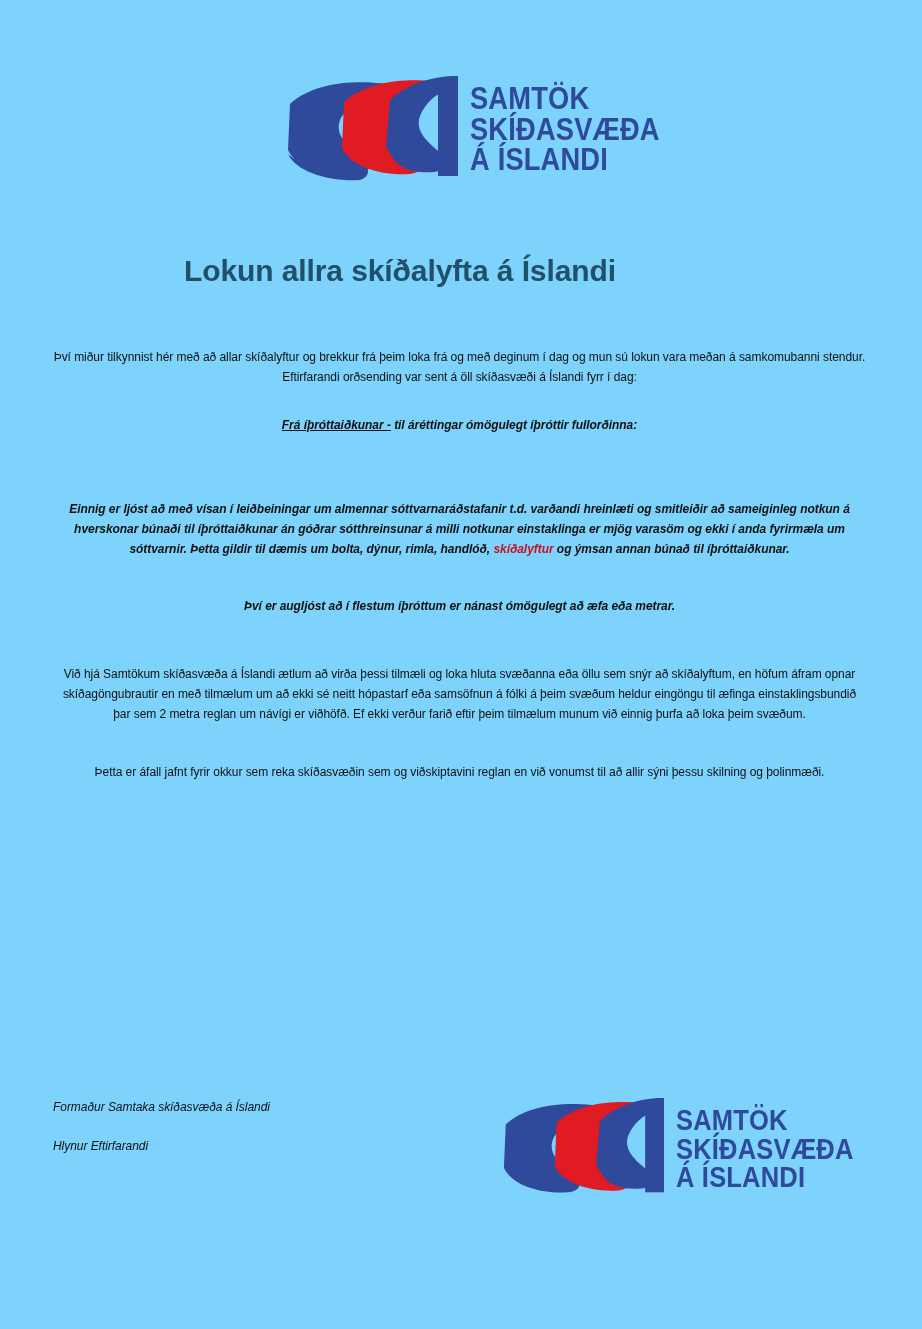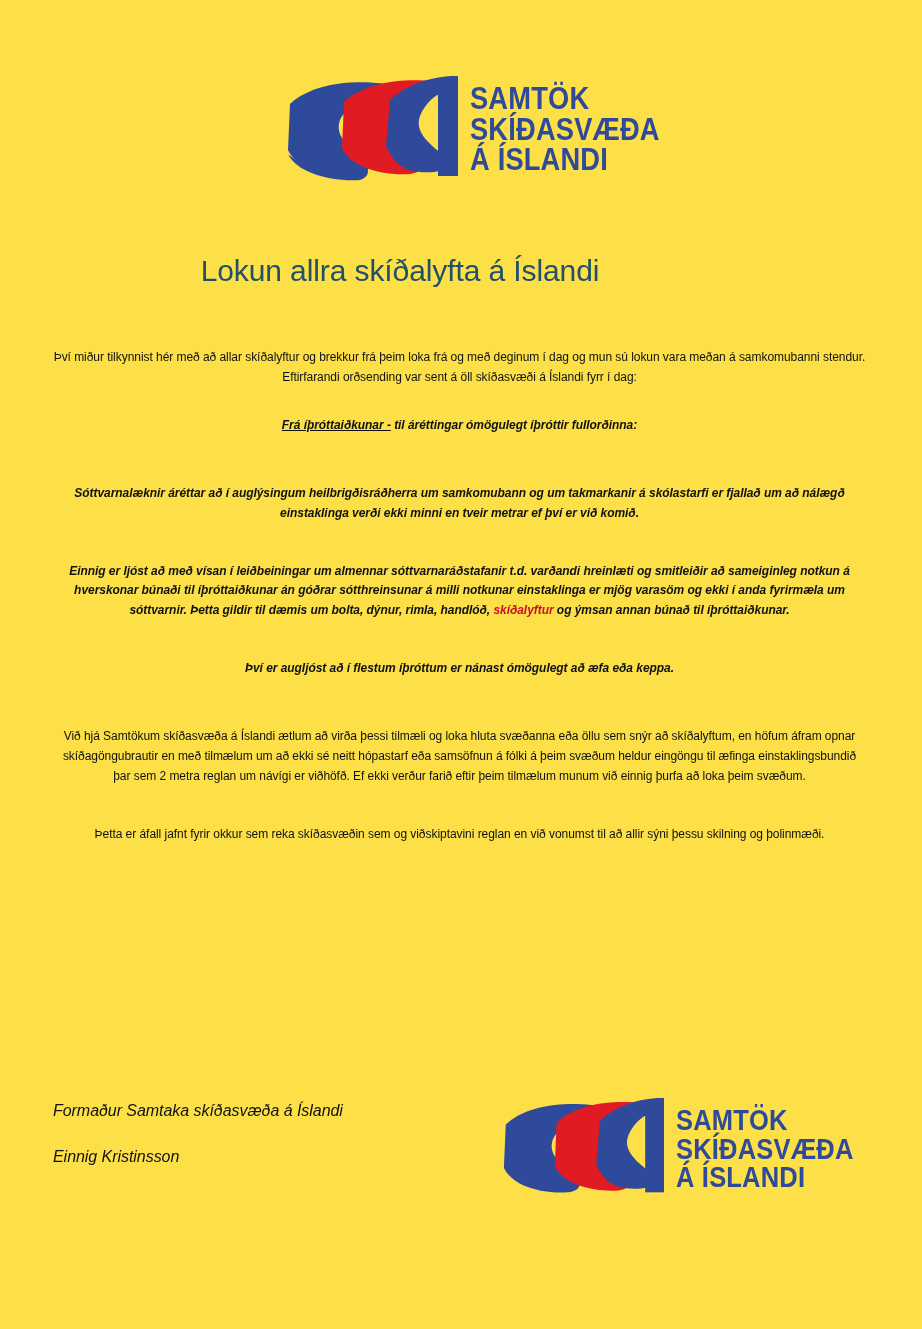--- a/index.html
+++ b/index.html
@@ -14,21 +14,21 @@
     position: relative;
     font-family: "Liberation Sans", "DejaVu Sans", sans-serif;
     color: #111111;
     overflow: hidden;
   }
 
   .page {
     position: relative;
     width: 922px;
     height: 1329px;
-    background: #fde047;
+    background: #7dd3fc;
     box-sizing: border-box;
   }
 
   
   .logo {
     display: flex;
     align-items: center;
     gap: 12px;
   }
   .logo-mark {
@@ -70,21 +70,21 @@
   }
 
   
   .doc-title {
     position: absolute;
     left: 0;
     top: 234px;
     width: 800px;
     text-align: center;
     font-size: 30px;
-    font-weight: normal;
+    font-weight: bold;
     letter-spacing: -0.1px;
   }
 
   
   .body-area {
     position: absolute;
     left: 53px;
     top: 348px;
     width: 820px;
   }
@@ -110,21 +110,21 @@
   .gap-lg { height: 26px; }
 
   
   .signature {
     position: absolute;
     left: 53px;
     top: 1098px;
     width: 420px;
   }
   .signature .sig-line {
-    font-size: 16px;
+    font-size: 12px;
     font-style: italic;
     line-height: 1.6;
     margin: 0 0 20px 0;
     letter-spacing: -0.05px;
   }
 </style>
 </head>
 <body>
 
 <div class="page">
@@ -162,45 +162,44 @@
     <p class="para plain">Því miður tilkynnist hér með að allar skíðalyftur og brekkur frá þeim loka frá og með deginum í dag og mun sú lokun vara meðan á samkomubanni stendur. Eftirfarandi orðsending var sent á öll skíðasvæði á Íslandi fyrr í dag:</p>
 
     <div class="gap-sm"></div>
 
     <p class="para bold-italic">
       <span class="u-lead">Frá íþróttaiðkunar -</span><span> til áréttingar ómögulegt íþróttir fullorðinna:</span>
     </p>
 
     <div class="gap-lg"></div>
 
-    <p class="para bold-italic">Sóttvarnalæknir áréttar að í auglýsingum heilbrigðisráðherra um samkomubann og um takmarkanir á skólastarfi er fjallað um að nálægð einstaklinga verði ekki minni en tveir metrar ef því er við komið.</p>
 
     <div class="gap-md"></div>
 
     <p class="para bold-italic">
       <span>Einnig er ljóst að með vísan í leiðbeiningar um almennar sóttvarnaráðstafanir t.d. varðandi hreinlæti og smitleiðir að sameiginleg notkun á hverskonar búnaði til íþróttaiðkunar án góðrar sótthreinsunar á milli notkunar einstaklinga er mjög varasöm og ekki í anda fyrirmæla um sóttvarnir. Þetta gildir til dæmis um bolta, dýnur, rimla, handlóð, </span><span class="hl-red">skíðalyftur</span><span> og ýmsan annan búnað til íþróttaiðkunar.</span>
     </p>
 
     <div class="gap-md"></div>
 
-    <p class="para bold-italic">Því er augljóst að í flestum íþróttum er nánast ómögulegt að æfa eða keppa.</p>
+    <p class="para bold-italic">Því er augljóst að í flestum íþróttum er nánast ómögulegt að æfa eða metrar.</p>
 
     <div class="gap-lg"></div>
 
     <p class="para plain">Við hjá Samtökum skíðasvæða á Íslandi ætlum að virða þessi tilmæli og loka hluta svæðanna eða öllu sem snýr að skíðalyftum, en höfum áfram opnar skíðagöngubrautir en með tilmælum um að ekki sé neitt hópastarf eða samsöfnun á fólki á þeim svæðum heldur eingöngu til æfinga einstaklingsbundið þar sem 2 metra reglan um návígi er viðhöfð. Ef ekki verður farið eftir þeim tilmælum munum við einnig þurfa að loka þeim svæðum.</p>
 
     <div class="gap-md"></div>
 
     <p class="para plain">Þetta er áfall jafnt fyrir okkur sem reka skíðasvæðin sem og viðskiptavini reglan en við vonumst til að allir sýni þessu skilning og þolinmæði.</p>
 
   </div>
 
   <div class="signature">
     <p class="sig-line">Formaður Samtaka skíðasvæða á Íslandi</p>
-    <p class="sig-line">Einnig Kristinsson</p>
+    <p class="sig-line">Hlynur Eftirfarandi</p>
   </div>
 
   <div class="logo logo-footer">
     <svg class="logo-mark" width="162" height="102" viewBox="0 0 172 108" aria-hidden="true">
       <path d="M4 28 C32 2, 84 4, 112 10 L112 20 C82 20, 60 30, 54 44
                C48 60, 64 72, 76 82 C86 90, 84 98, 70 100 C40 102, 10 92, 2 74 Z" fill="#2f4a9b"></path>
       <path d="M58 26 C86 0, 138 2, 166 8 L166 18 C136 18, 114 28, 108 42
                C102 58, 118 70, 130 80 C140 88, 138 96, 124 98 C94 100, 64 90, 56 72 Z" fill="#e01b24"></path>
       <path d="M104 24 C132 -2, 172 0, 172 0 L172 12 C152 14, 140 26, 134 40
                C128 56, 144 68, 156 78 C164 86, 162 94, 148 96 C118 98, 108 88, 100 70 Z" fill="#2f4a9b"></path>

